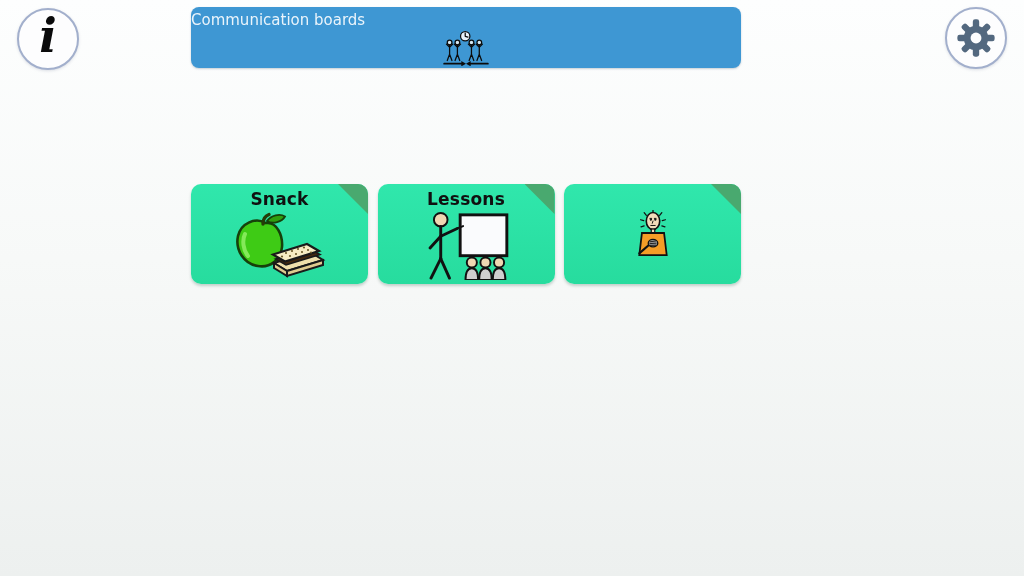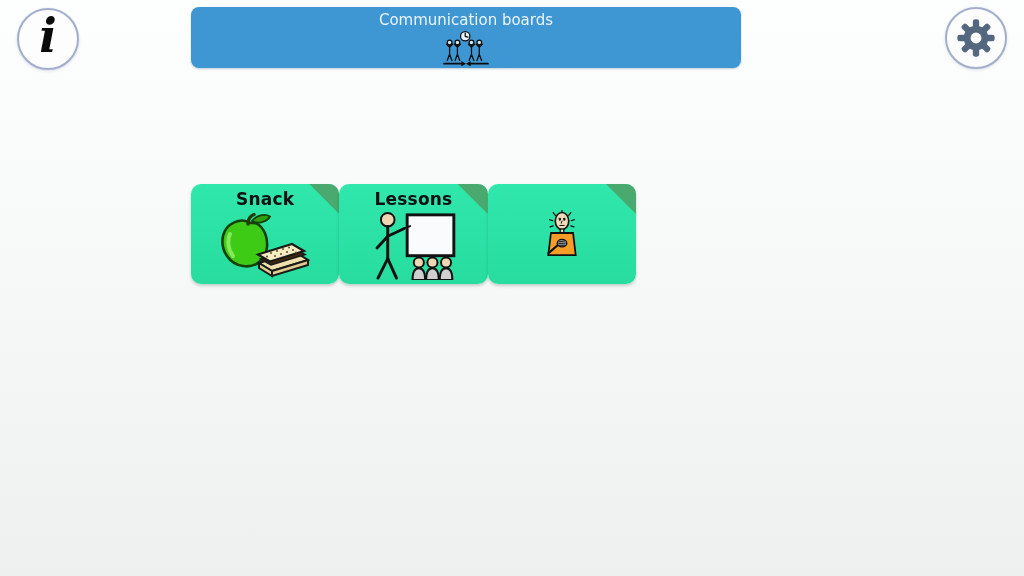--- a/index.html
+++ b/index.html
@@ -17,29 +17,29 @@
   #info-btn{left:17px;top:8px;}
   #settings-btn{left:945px;top:7px;}
   .info-glyph{
     font-family:"DejaVu Serif","Liberation Serif",serif;
     font-style:italic;font-weight:bold;font-size:46px;line-height:1;
     color:#0a0a0b;margin-top:-6px;
   }
   #banner{
     position:absolute;left:191px;top:7px;width:550px;height:61px;
     background:#3e97d3;border-radius:8px;box-sizing:border-box;
-    padding-top:5px;text-align:center;cursor:pointer;
+    padding-top:5px;text-align:left;cursor:pointer;
     box-shadow:0 1px 2px rgba(40,70,100,.25);
   }
   .banner-title{
     color:#eaf4fb;font-size:15px;line-height:17px;font-weight:400;
   }
   .banner-icon{display:block;margin:1px auto 0;}
   #cards{
-    position:absolute;left:191px;top:184px;width:445px;
+    position:absolute;left:191px;top:184px;width:550px;
     display:flex;justify-content:space-between;
   }
   .card{
     width:177px;height:100px;border-radius:10px;position:relative;overflow:hidden;
     background:linear-gradient(180deg,#30e7ac 0%,#27dc9e 100%);
     box-shadow:0 2px 3px rgba(10,60,40,.22);cursor:pointer;
     display:flex;flex-direction:column;align-items:center;box-sizing:border-box;
   }
   .fold{
     position:absolute;top:0;right:0;width:30px;height:30px;

